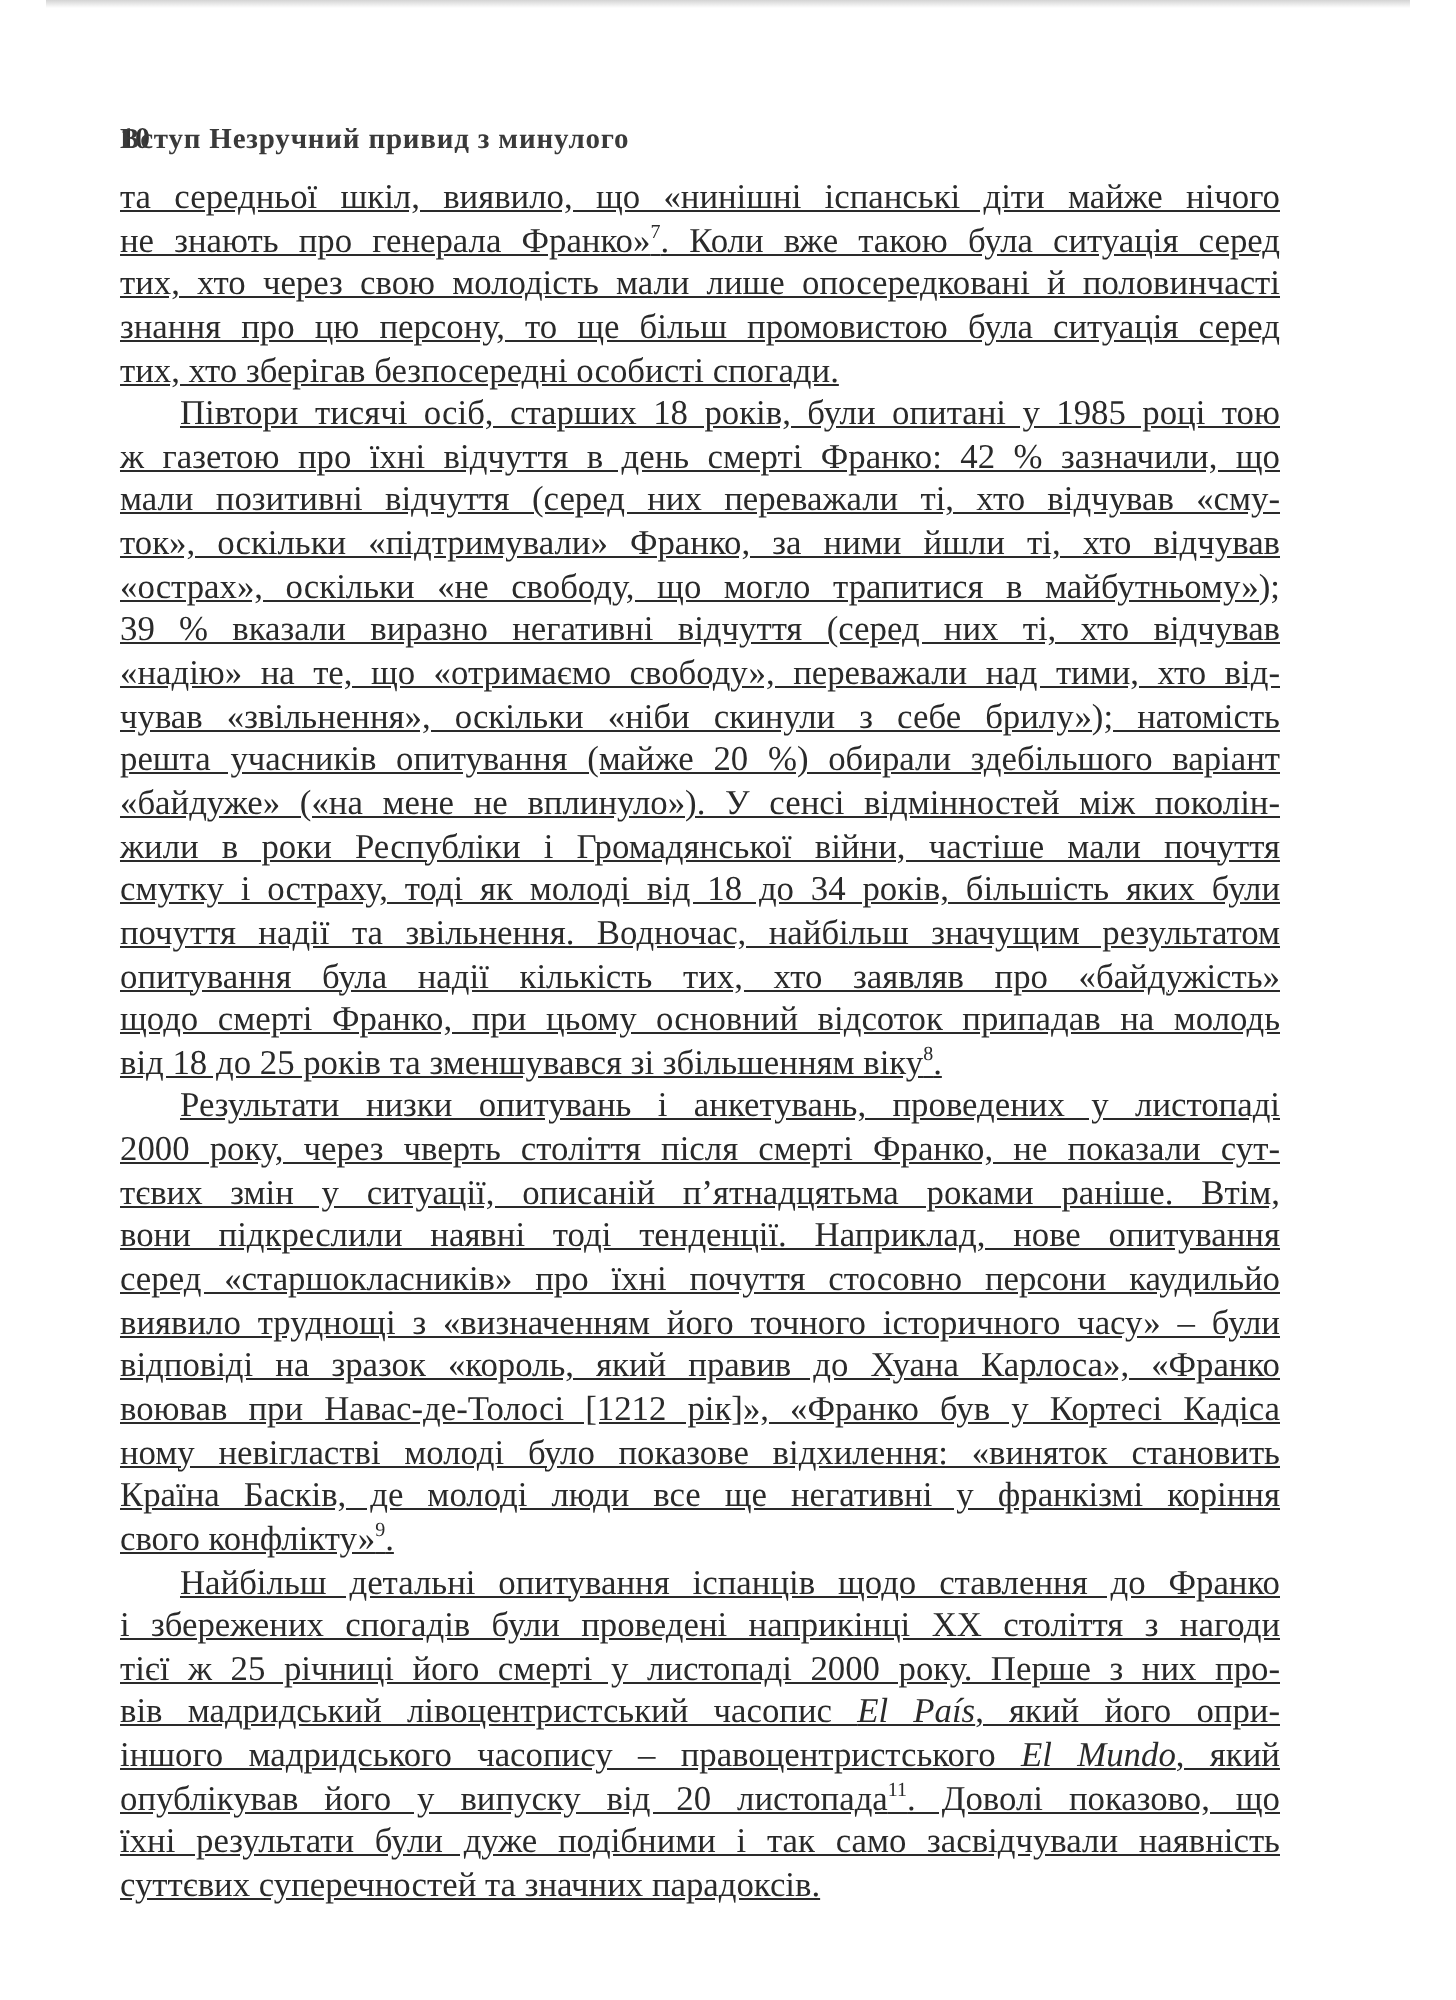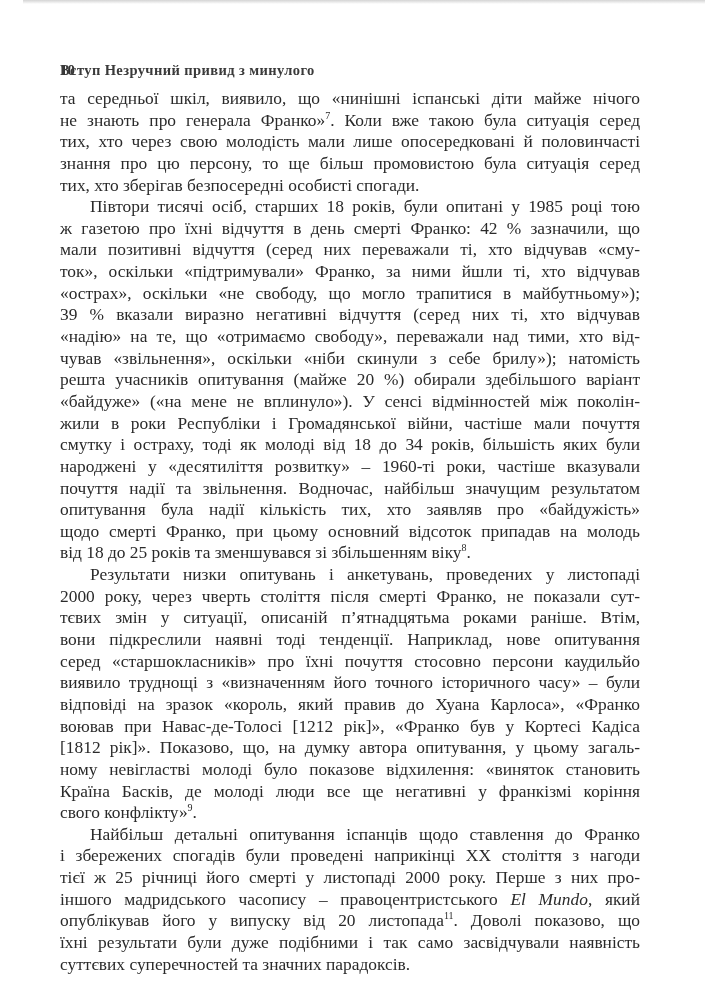--- a/index.html
+++ b/index.html
@@ -66,20 +66,21 @@
     width: 580px;
     font-size: 17.4px;
     line-height: 21.65px;
   }
   .ln {
     display: block;
     text-align: justify;
     text-align-last: justify;
     white-space: nowrap;
     height: 21.65px;
+    text-decoration: underline;
   }
   .ln.last {
     text-align-last: left;
   }
   .ln.indent {
     padding-left: 30px;
   }
   sup {
     font-size: 10px;
     line-height: 0;
@@ -112,43 +113,42 @@
         <span class="ln">мали позитивні відчуття (серед них переважали ті, хто відчував «сму-</span>
         <span class="ln">ток», оскільки «підтримували» Франко, за ними йшли ті, хто відчував</span>
         <span class="ln">«острах», оскільки «не свободу, що могло трапитися в майбутньому»);</span>
         <span class="ln">39 % вказали виразно негативні відчуття (серед них ті, хто відчував</span>
         <span class="ln">«надію» на те, що «отримаємо свободу», переважали над тими, хто від-</span>
         <span class="ln">чував «звільнення», оскільки «ніби скинули з себе брилу»); натомість</span>
         <span class="ln">решта учасників опитування (майже 20 %) обирали здебільшого варіант</span>
         <span class="ln">«байдуже» («на мене не вплинуло»). У сенсі відмінностей між поколін-</span>
         <span class="ln">жили в роки Республіки і Громадянської війни, частіше мали почуття</span>
         <span class="ln">смутку і остраху, тоді як молоді від 18 до 34 років, більшість яких були</span>
-        <span class="ln">народжені у «десятиліття розвитку» – 1960-ті роки, частіше вказували</span>
         <span class="ln">почуття надії та звільнення. Водночас, найбільш значущим результатом</span>
         <span class="ln">опитування була надії кількість тих, хто заявляв про «байдужість»</span>
         <span class="ln">щодо смерті Франко, при цьому основний відсоток припадав на молодь</span>
         <span class="ln last">від 18 до 25 років та зменшувався зі збільшенням віку<sup>8</sup>.</span>
       </div>
       <div>
         <span class="ln indent">Результати низки опитувань і анкетувань, проведених у листопаді</span>
         <span class="ln">2000 року, через чверть століття після смерті Франко, не показали сут-</span>
         <span class="ln">тєвих змін у ситуації, описаній п’ятнадцятьма роками раніше. Втім,</span>
         <span class="ln">вони підкреслили наявні тоді тенденції. Наприклад, нове опитування</span>
         <span class="ln">серед «старшокласників» про їхні почуття стосовно персони каудильйо</span>
         <span class="ln">виявило труднощі з «визначенням його точного історичного часу» – були</span>
         <span class="ln">відповіді на зразок «король, який правив до Хуана Карлоса», «Франко</span>
         <span class="ln">воював при Навас-де-Толосі [1212 рік]», «Франко був у Кортесі Кадіса</span>
-        <span class="ln">[1812 рік]». Показово, що, на думку автора опитування, у цьому загаль-</span>
         <span class="ln">ному невігластві молоді було показове відхилення: «виняток становить</span>
         <span class="ln">Країна Басків, де молоді люди все ще негативні у франкізмі коріння</span>
         <span class="ln last">свого конфлікту»<sup>9</sup>.</span>
       </div>
       <div>
         <span class="ln indent">Найбільш детальні опитування іспанців щодо ставлення до Франко</span>
         <span class="ln">і збережених спогадів були проведені наприкінці XX століття з нагоди</span>
         <span class="ln">тієї ж 25 річниці його смерті у листопаді 2000 року. Перше з них про-</span>
+        <span class="ln">вів мадридський лівоцентристський часопис <i>El País</i>, який його опри-</span>
         <span class="ln">іншого мадридського часопису – правоцентристського <i>El Mundo</i>, який</span>
         <span class="ln">опублікував його у випуску від 20 листопада<sup>11</sup>. Доволі показово, що</span>
         <span class="ln">їхні результати були дуже подібними і так само засвідчували наявність</span>
         <span class="ln last">суттєвих суперечностей та значних парадоксів.</span>
       </div>
     </div>
 </div>
 
 </body></html>

